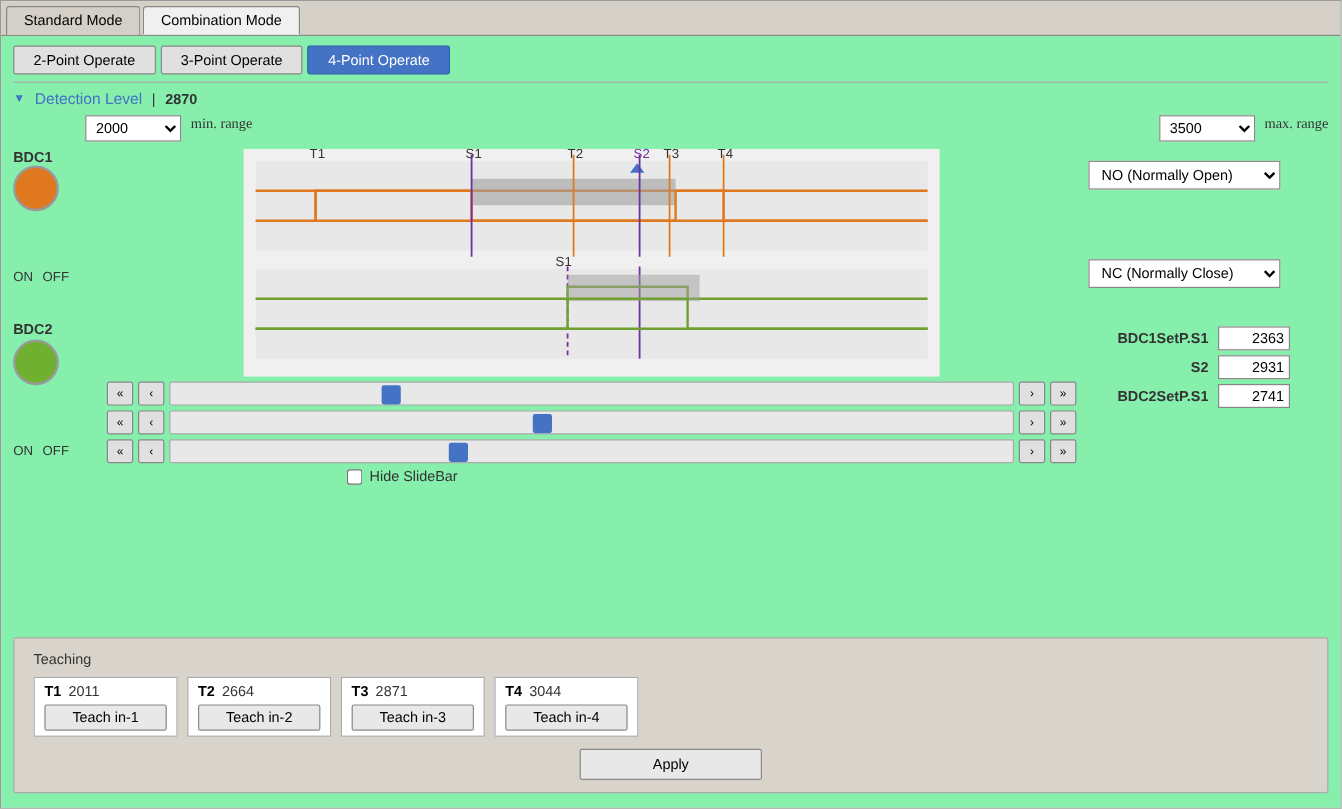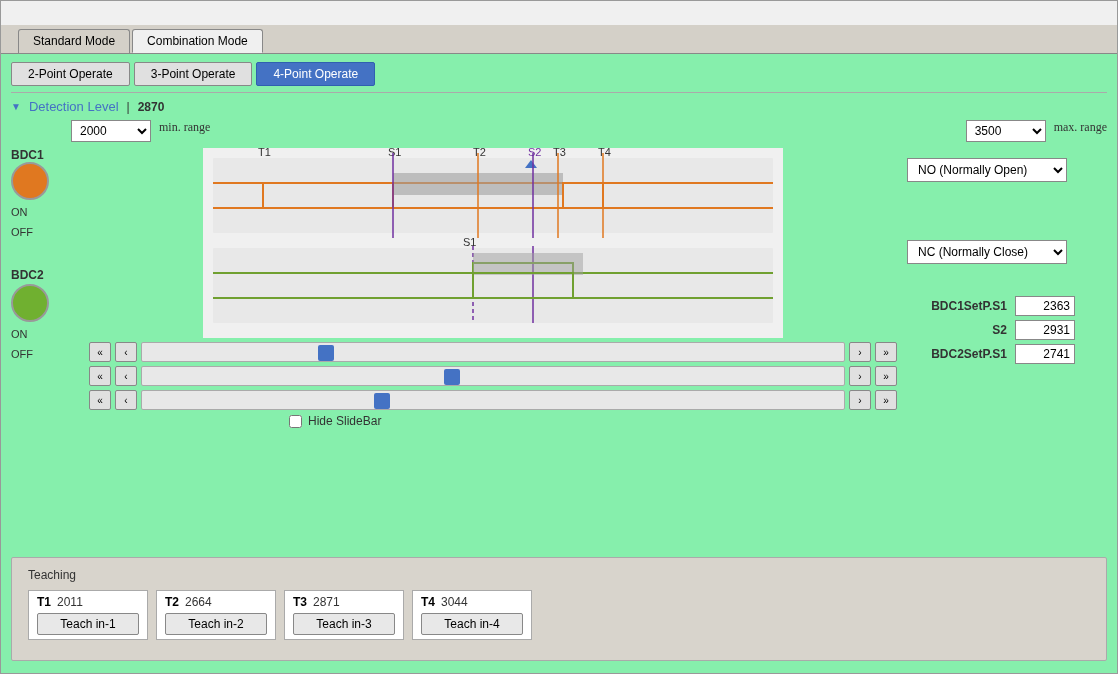--- a/index.html
+++ b/index.html
@@ -18,23 +18,22 @@
       border: 1px solid #999;
       display: flex;
       flex-direction: column;
     }
     
     .tab-bar {
       display: flex;
       background: #d4d0c8;
       border-bottom: 1px solid #888;
       padding-top: 4px;
-      padding-left: 17px;
+      padding-left: 4px;
       gap: 2px;
-      margin-top: 24px;
     }
     .tab {
       padding: 4px 14px;
       border: 1px solid #888;
       border-bottom: none;
       background: #d4d0c8;
       cursor: pointer;
       font-size: 12px;
       border-radius: 3px 3px 0 0;
     }
@@ -120,25 +119,26 @@
     .bdc-circle {
       width: 38px;
       height: 38px;
       border-radius: 50%;
       border: 2px solid #999;
     }
     .bdc-circle.orange { background: #e07820; }
     .bdc-circle.green { background: #70b030; }
     .on-off-labels {
       display: flex;
-      flex-direction: column;
+      flex-direction: row;
       font-size: 11px;
       color: #333;
       padding-top: 6px;
       gap: 8px;
+      margin-top: 43px;
     }
     .diagram-svg {
       width: 100%;
     }
     
     .slider-section {
       display: flex;
       flex-direction: column;
       gap: 4px;
     }
@@ -503,16 +503,19 @@
         </div>
 
         <div class="teach-item">
           <div class="teach-item-header">
             <span class="teach-item-t">T4</span>
             <span class="teach-item-val">3044</span>
           </div>
           <button class="teach-btn">Teach in-4</button>
         </div>
       </div>
+      <div class="apply-row">
+        <button class="apply-btn">Apply</button>
+      </div>
     </div>
 
   </div>
 </div>
 
 </body></html>

